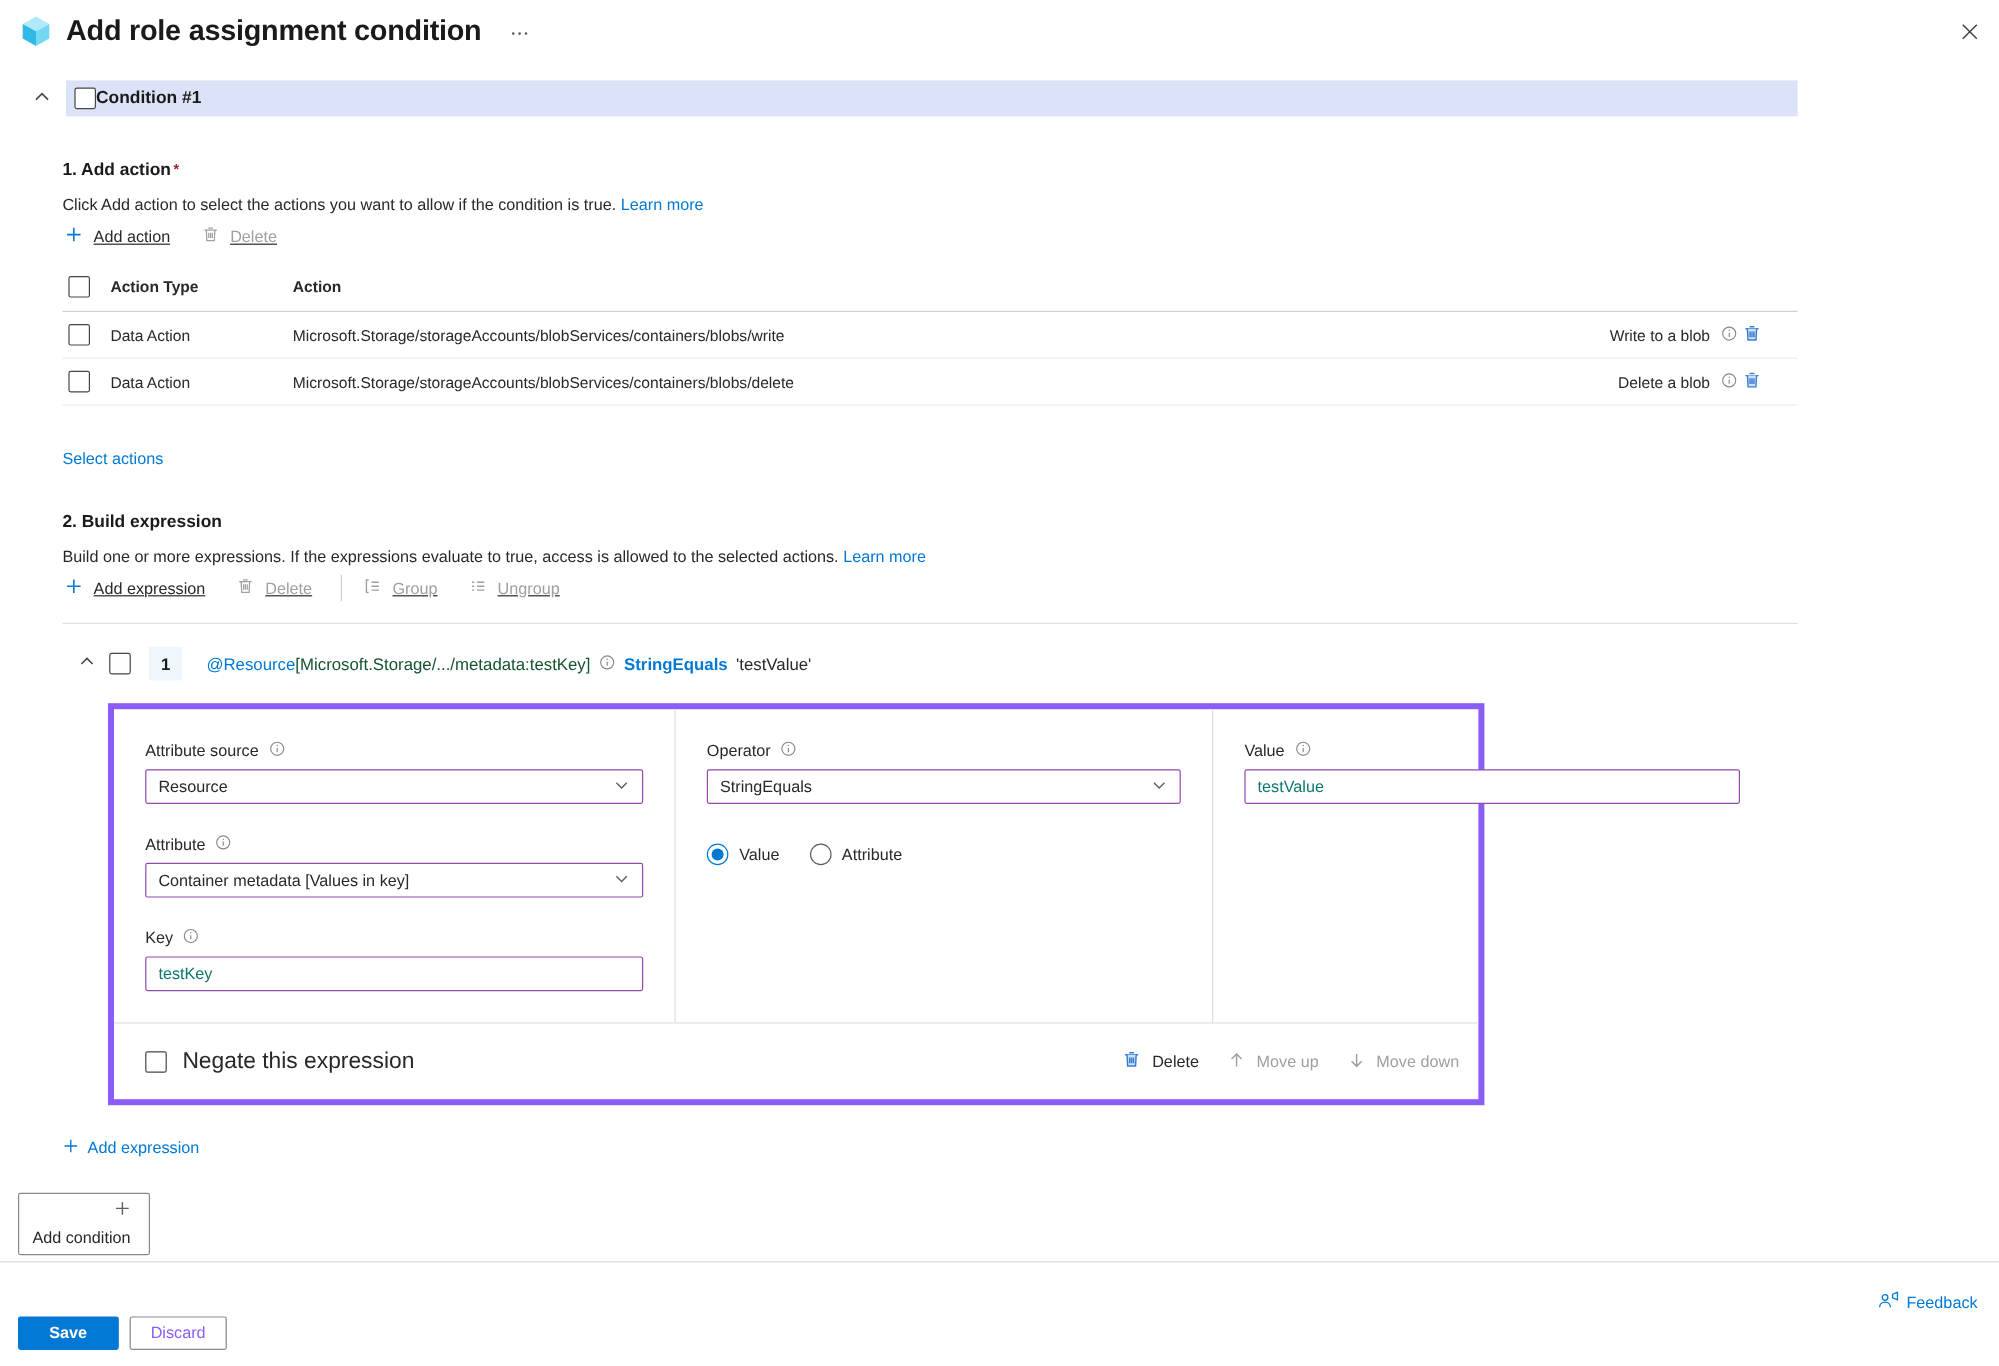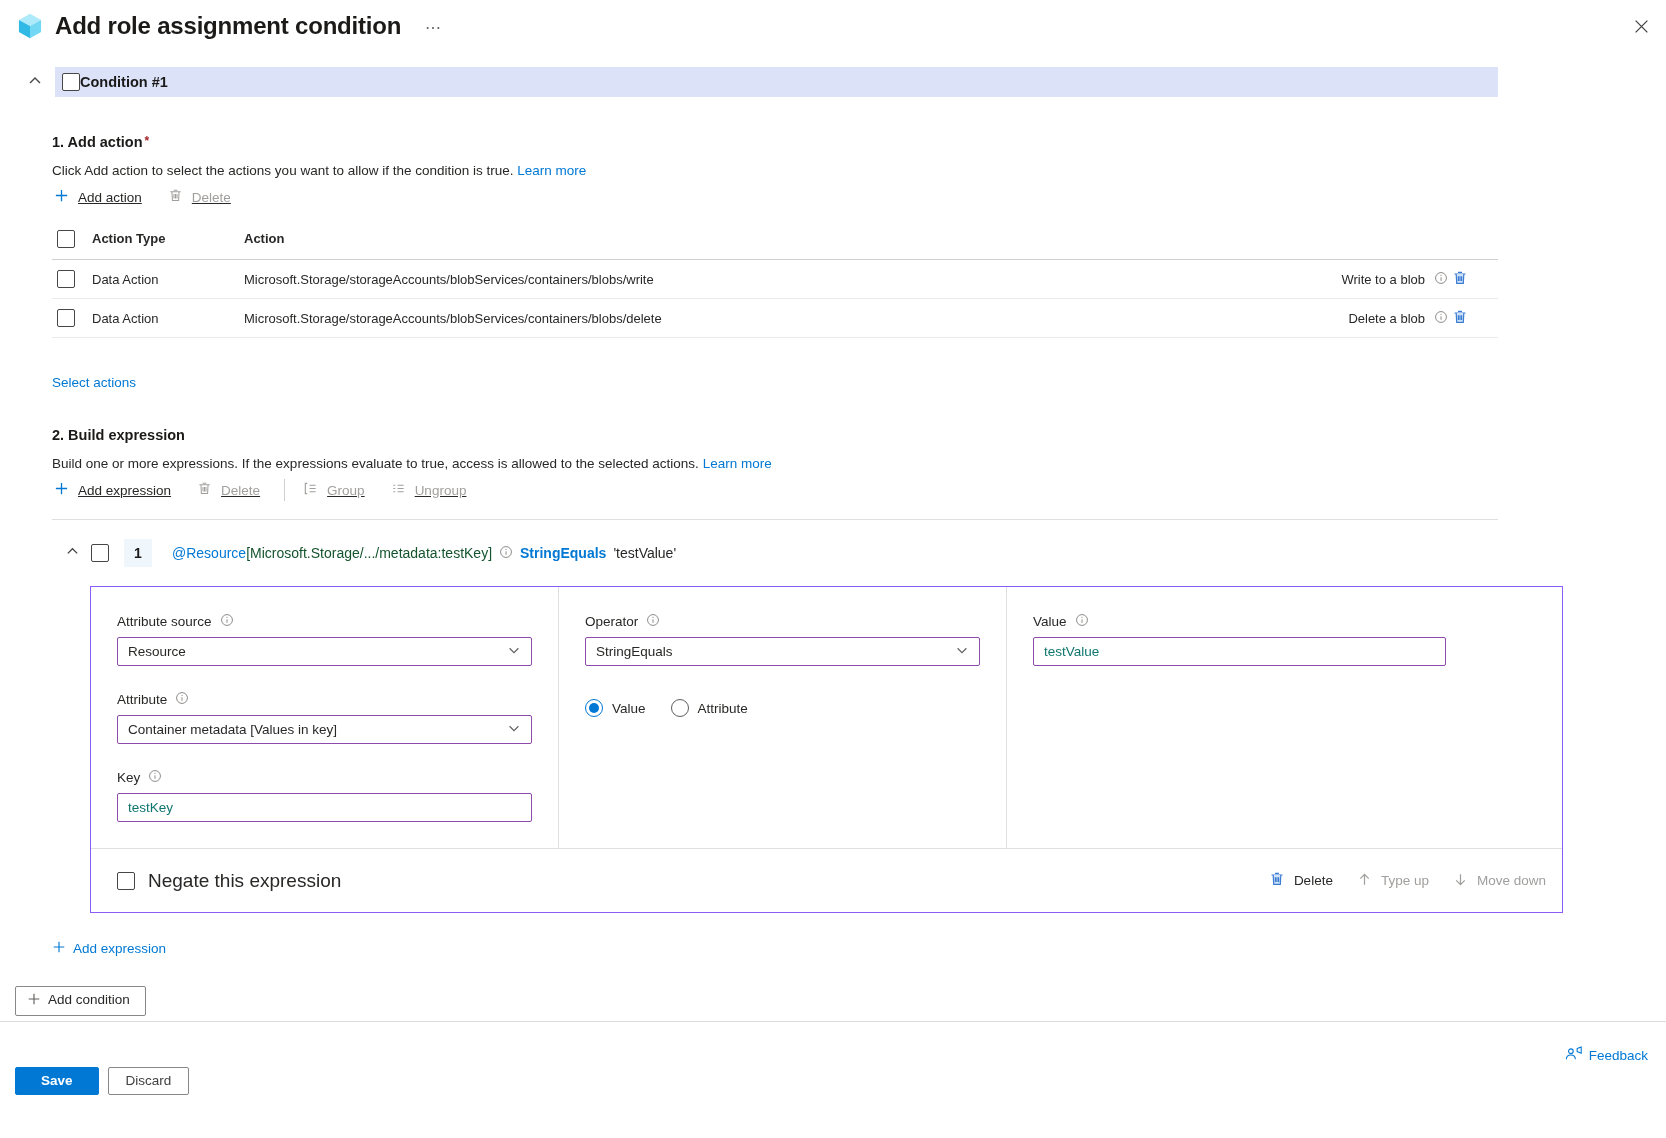--- a/index.html
+++ b/index.html
@@ -60,21 +60,21 @@
   .exp-row { display:flex; align-items:center; margin-top:19px; }
   .exp-row .collapse-btn { margin-left:11px; }
   .exp-row .checkbox { margin-left:10px; }
   .exp-badge { margin-left:15px; width:28px; height:28px; background:var(--badge-bg,#eff6fc); display:flex; align-items:center; justify-content:center; font-size:14px; font-weight:700; color:#1b1a19; }
   .exp-summary { margin-left:20px; display:flex; align-items:center; gap:7px; font-size:14px; }
   .sum-resource { color:var(--accent,#0078d4); }
   .sum-path { color:#14532d; margin-left:-7px; }
   .sum-op { color:var(--accent,#0078d4); font-weight:600; }
   .sum-val { color:#292827; }
 
-  .exp-card { margin:19px 0 0 38px; width:1473px; border:1px solid #8b5cf6; background:#fff; }
+  .exp-card { margin:19px 0 0 38px; width:1147px; border:5px solid #8b5cf6; background:#fff; }
   .exp-grid { display:grid; grid-template-columns:467px 448px 1fr; }
   .exp-col { padding:26px 26px; min-height:258px; }
   .exp-col + .exp-col { border-left:1px solid #e1dfdd; }
 
   .field-label { display:flex; align-items:center; gap:8px; font-size:13.5px; color:#292827; }
   .field + .field { margin-top:25px; }
   .combo, .textbox {
     margin-top:7px; height:29px; border:1px solid var(--purple,#8f4bab); border-radius:2px;
     display:flex; align-items:center; justify-content:space-between;
     padding:0 10px; font-size:13.5px; background:#fff; cursor:pointer;
@@ -92,31 +92,31 @@
   .radio-group { display:flex; align-items:center; }
 
   .exp-footer { border-top:1px solid #e1dfdd; height:64px; display:flex; align-items:center; justify-content:space-between; padding:0 14px 0 26px; }
   .negate { display:flex; align-items:center; gap:13px; font-size:19px; }
   .exp-footer-actions { display:flex; align-items:center; }
   .exp-footer-actions .tb-btn + .tb-btn { margin-left:20px; }
 
   .add-expression-link { display:inline-flex; align-items:center; gap:7px; margin:27px 0 0 52px; font-size:13.5px; color:var(--accent,#0078d4); cursor:pointer; border:none; background:none; font-family:inherit; }
 
   .add-condition-btn {
-    display:inline-flex; align-items:flex-start; gap:7px;
+    display:inline-flex; align-items:flex-end; gap:7px;
     margin:29px 0 0 15px; padding:5px 15px 6px 11px;
     border:1px solid #8a8886; border-radius:2px; background:#fff;
-    font:inherit; font-size:13.5px; color:#292827; cursor:pointer;
+    font:inherit; font-size:13.5px; color:#292827; cursor:pointer;flex-direction:column;
   }
 
   .footer-divider { height:1px; background:#dddddd; margin-top:5px; }
   .footer-bar { display:flex; align-items:flex-start; justify-content:space-between; padding:20px 18px 0 15px; }
   .footer-left { display:flex; align-items:center; gap:9px;margin-top:25px; }
   .btn-primary { background:var(--accent,#0078d4); color:#fff; border:1px solid var(--accent,#0078d4); border-radius:2px; padding:5px 25px 6px; font:inherit; font-size:13.5px; font-weight:600; cursor:pointer; }
-  .btn-secondary { background:#fff; color:#404040; border:1px solid #8a8886; border-radius:2px; padding:5px 17px 6px; font:inherit; font-size:13.5px; cursor:pointer; }
+  .btn-secondary { background:#fff; color:#8b5cf6; border:1px solid #8a8886; border-radius:2px; padding:5px 17px 6px; font:inherit; font-size:13.5px; cursor:pointer; }
   .feedback-link { display:inline-flex; align-items:center; gap:6px; font-size:13.5px; margin-top:4px; }
 </style>
 </head>
 <body>
 
 <div class="page">
 
   
   <div class="app-header">
     <span class="icon cube-icon">
@@ -454,21 +454,21 @@
               </svg>
             </span>
             <span>Delete</span>
           </button>
           <button class="tb-btn disabled">
             <span class="icon">
               <svg viewBox="0 0 16 16" width="15" height="15" fill="none" stroke="currentColor" stroke-width="1.3">
                   <path d="M8 13.5V2.5M3.5 7l4.5-4.5L12.5 7"></path>
                 </svg>
             </span>
-            <span>Type up</span>
+            <span>Move up</span>
           </button>
           <button class="tb-btn disabled">
             <span class="icon">
               <svg viewBox="0 0 16 16" width="15" height="15" fill="none" stroke="currentColor" stroke-width="1.3">
                   <path d="M8 2.5v11M3.5 9l4.5 4.5L12.5 9"></path>
                 </svg>
             </span>
             <span>Move down</span>
           </button>
         </div>

